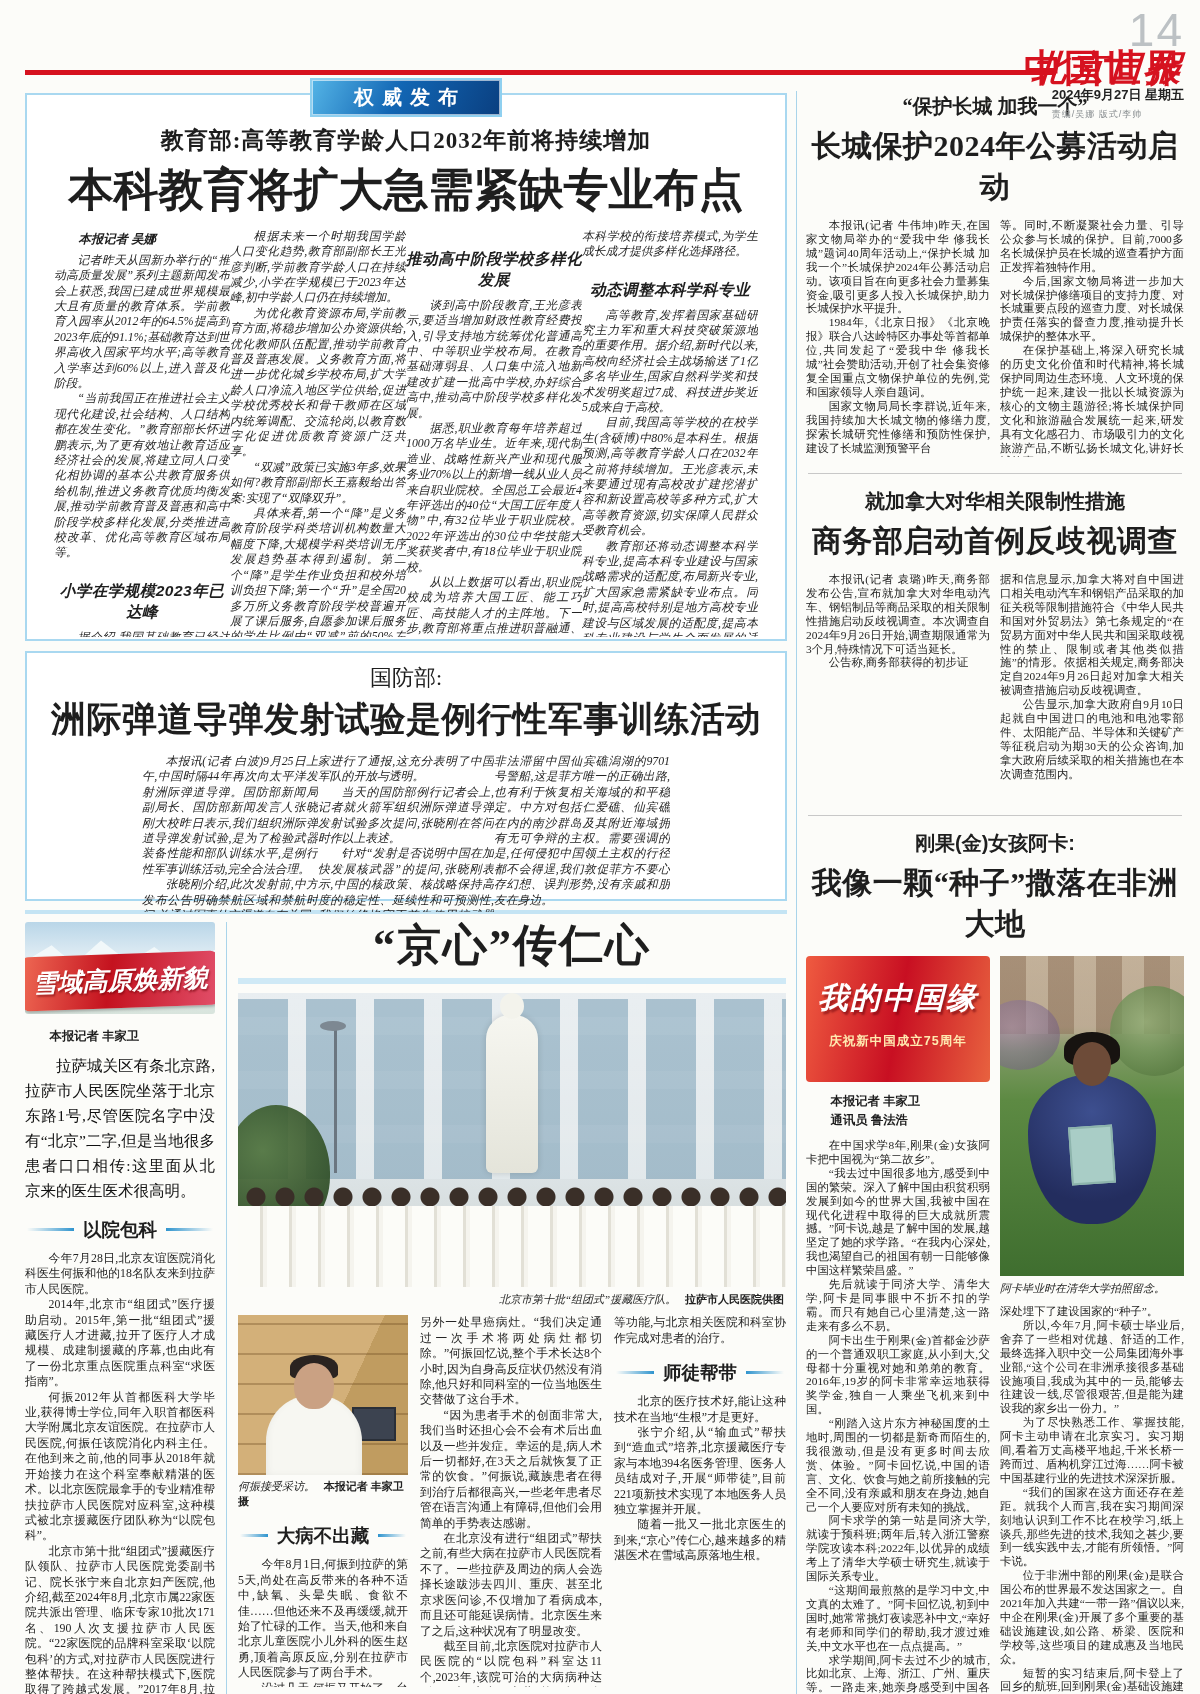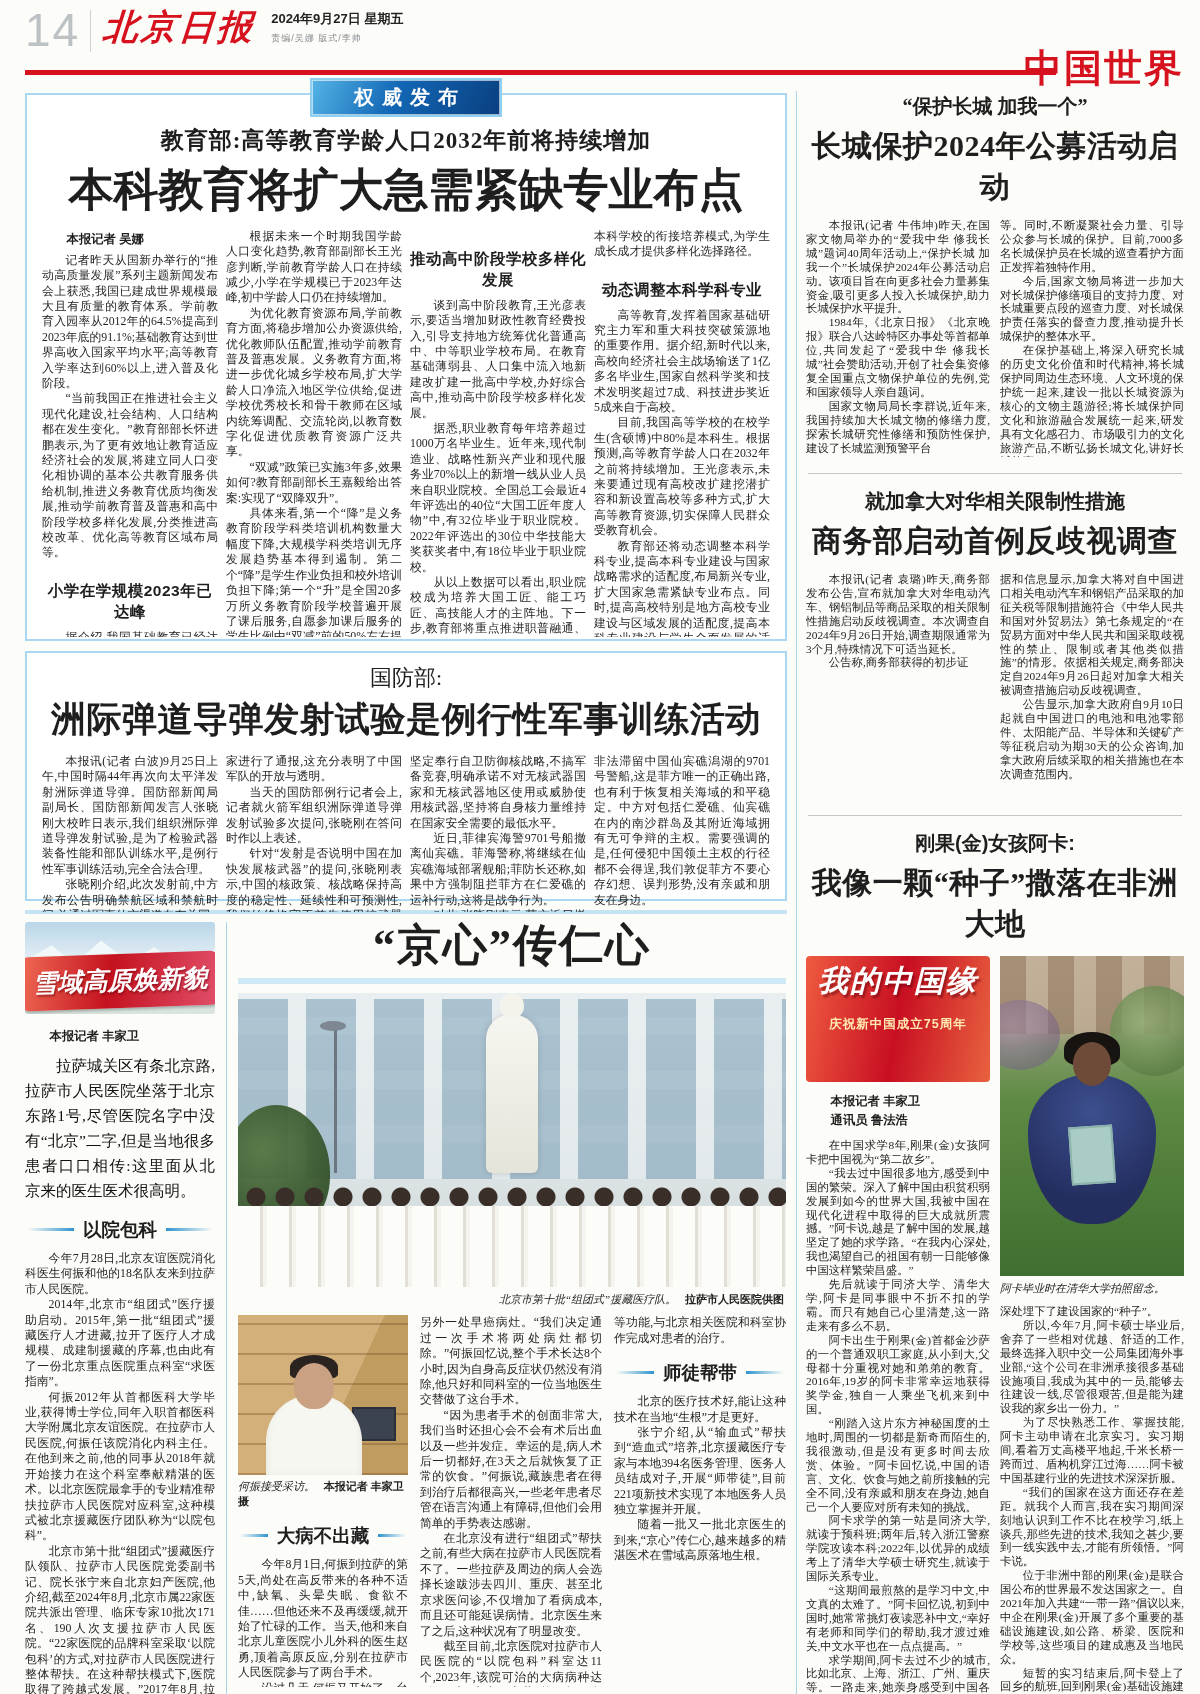--- a/index.html
+++ b/index.html
@@ -2,21 +2,21 @@
 <html><head>
 <meta charset="utf-8">
 <style>
   * { margin:0; padding:0; box-sizing:border-box; }
   html,body { width:1200px; height:1694px; }
   body { background:#fcfcf9; color:#1e1e1e; font-family:"Liberation Serif","DejaVu Serif",serif; overflow:hidden; }
   .page { padding:10px 16px 0 25px; position:relative; }
 
   
   .hdr-wrap { position:relative; }
-  .hdr { display:flex; align-items:flex-start; height:54px; }
+  .hdr { display:flex; align-items:flex-end; height:54px;flex-direction:column; }
   .pagenum { font-family:"Liberation Sans",sans-serif; font-size:46px; font-weight:300; color:#bcc1c4; line-height:0.9; letter-spacing:2px; }
   .hdr-sep { width:1px; height:42px; background:#ccd1d4; margin:0 12px 0 10px; }
   .masthead { font-size:35px; font-weight:900; font-style:italic; color:#d6121f; letter-spacing:3px; line-height:1; transform:skewX(-4deg); }
   .datebox { margin-left:16px; padding-bottom:2px; }
   .date { font-family:"Liberation Sans",sans-serif; font-size:13px; font-weight:bold; color:#222; }
   .editors { font-family:"Liberation Sans",sans-serif; font-size:9px; color:#8a8f92; margin-top:4px; letter-spacing:1px; }
   .red-rule { height:5px; background:#d6121f; margin-top:6px; margin-right:128px; }
   .section-name { position:absolute; right:0; bottom:-12px; font-family:"Liberation Sans",sans-serif; font-size:38px; font-weight:900; color:#d6121f; letter-spacing:2px; line-height:1; }
 
   
@@ -29,21 +29,21 @@
   p.bp { font-size:11.8px; line-height:15.4px; text-align:justify; text-indent:2em; color:#242424; }
   p.cont { text-indent:0; }
   .byline { font-family:"Liberation Sans",sans-serif; font-weight:bold; font-size:12.3px; text-indent:2em; margin:2px 0 5px; }
   h3.colhead { font-family:"Liberation Sans",sans-serif; font-size:15.5px; font-weight:bold; text-align:center; margin:20px 0 7px; letter-spacing:0.5px; }
 
   
   .edu-box { border:2px solid #a9d8f0; height:548px; margin-top:16px; position:relative; padding:26px 15px 8px; background:#fff; }
   .badge { position:absolute; top:-17px; left:50%; transform:translateX(-50%); background:linear-gradient(115deg,#54b4e6 0%,#1266b4 45%,#0a3f80 100%); color:#fff; font-family:"Liberation Sans",sans-serif; font-weight:bold; font-size:20px; letter-spacing:8px; padding:4px 34px 4px 42px; border:2px solid #8fd0f0; box-shadow:inset 0 0 0 1px rgba(255,255,255,.6); }
   .edu-kicker { text-align:center; font-size:23px; font-weight:900; letter-spacing:1px; margin-top:4px; }
   .edu-headline { text-align:center; font-family:"Liberation Sans",sans-serif; font-size:45px; font-weight:900; letter-spacing:0px; margin:8px 0 13px; line-height:1.15; }
-  .cols4 { display:flex; justify-content:space-between; height:408px; overflow:hidden; }
+  .cols4 { display:flex; justify-content:center; height:408px; overflow:hidden;font-style:italic; }
   .cols4 .col { width:176px; overflow:hidden; }
 
   
   .mod-box { border:2px solid #a9d8f0; height:250px; margin-top:10px; padding:10px 15px 8px; background:#fff; }
   .mod-kicker { text-align:center; font-size:22px; font-weight:400; }
   .mod-headline { text-align:center; font-size:35px; font-weight:900; letter-spacing:0.5px; margin:3px 0 11px; }
   .mod-box .cols4 { height:158px; }
 
   
   .bottom { margin-top:9px; border-top:4px solid #c4e4f4; padding-top:8px; display:flex; height:798px; overflow:hidden; }
@@ -102,21 +102,21 @@
   .r-headline { text-align:center; font-size:30px; font-weight:900; letter-spacing:0.5px; margin:6px 0 11px; }
   .r-cols { display:flex; justify-content:space-between; overflow:hidden; }
   .r-colL,.r-colR { width:184px; overflow:hidden; }
   .r-cols p.bp { font-size:11.4px; line-height:13.9px; }
   .r-div { border:none; border-top:1px solid #c8c8c8; margin:10px 2px 12px; }
   .wall .r-cols { height:238px; }
   .mofcom .r-cols { height:226px; }
   .aka .r-cols { height:888px; }
 
   .aka-banner { height:126px; border-radius:4px; position:relative; overflow:hidden; background:linear-gradient(100deg,#ef5b40 0%,#c80f22 50%,#e8623f 100%); margin-bottom:9px; }
-  .aka-banner .bt { display:block; text-align:center; margin-top:5px; color:#fff; font-weight:900; font-style:italic; font-size:30px; letter-spacing:2px; text-shadow:2px 3px 2px rgba(100,0,10,.5); }
+  .aka-banner .bt { display:block; text-align:center; margin-top:22px; color:#fff; font-weight:900; font-style:italic; font-size:30px; letter-spacing:2px; text-shadow:2px 3px 2px rgba(100,0,10,.5); }
   .aka-banner .bs { display:block; text-align:center; margin-top:14px; color:#ffe9b0; font-family:"Liberation Sans",sans-serif; font-weight:bold; font-size:12.5px; letter-spacing:1px; }
   .aka-bylines { margin:10px 0 9px; }
   .aka-bylines div { font-family:"Liberation Sans",sans-serif; font-weight:bold; font-size:12.3px; text-indent:2em; line-height:19px; }
 
   .grad { height:320px; position:relative; overflow:hidden; background:linear-gradient(180deg,#bfae97 0%,#b3a38c 22%,#7f9a64 30%,#5d8a43 45%,#3f6e2f 100%); }
   .grad-bldg { position:absolute; top:0; left:0; right:0; height:78px; opacity:.45; background:repeating-linear-gradient(90deg,#8a6b52 0 26px,#c7b49c 26px 48px); }
   .grad-tree { position:absolute; top:30px; right:-16px; width:90px; height:90px; border-radius:50%; background:radial-gradient(circle at 40% 40%,#8fae74,#597b42 75%); opacity:.8; }
   .grad-tree2 { position:absolute; top:44px; left:-20px; width:80px; height:70px; border-radius:50%; background:radial-gradient(circle at 40% 40%,#a58bb0,#6f5a80 80%); opacity:.55; }
   .grad-gown { position:absolute; left:50%; top:118px; transform:translateX(-50%); width:128px; height:150px; background:radial-gradient(circle at 50% 25%,#3d4f8f,#232d5e 70%); border-radius:50% 50% 46% 46% / 38% 38% 60% 60%; }
   .grad-head { position:absolute; left:50%; top:86px; transform:translateX(-50%); width:38px; height:44px; background:#6d4b38; border-radius:50%; }
@@ -185,25 +185,20 @@
         <h2 class="mod-headline">洲际弹道导弹发射试验是例行性军事训练活动</h2>
         <div class="cols4">
           <div class="col">
             <p class="bp">本报讯(记者 白波)9月25日上午,中国时隔44年再次向太平洋发射洲际弹道导弹。国防部新闻局副局长、国防部新闻发言人张晓刚大校昨日表示,我们组织洲际弹道导弹发射试验,是为了检验武器装备性能和部队训练水平,是例行性军事训练活动,完全合法合理。</p>
             <p class="bp">张晓刚介绍,此次发射前,中方发布公告明确禁航区域和禁航时间,并通过军事外交渠道向有关国</p>
           </div>
           <div class="col">
             <p class="bp cont">家进行了通报,这充分表明了中国军队的开放与透明。</p>
             <p class="bp">当天的国防部例行记者会上,记者就火箭军组织洲际弹道导弹发射试验多次提问,张晓刚在答问时作以上表述。</p>
             <p class="bp">针对“发射是否说明中国在加快发展核武器”的提问,张晓刚表示,中国的核政策、核战略保持高度的稳定性、延续性和可预测性,我们始终恪守不首先使用核武器的核政策,</p>
-          </div>
-          <div class="col">
-            <p class="bp cont">坚定奉行自卫防御核战略,不搞军备竞赛,明确承诺不对无核武器国家和无核武器地区使用或威胁使用核武器,坚持将自身核力量维持在国家安全需要的最低水平。</p>
-            <p class="bp">近日,菲律宾海警9701号船撤离仙宾礁。菲海警称,将继续在仙宾礁海域部署舰船;菲防长还称,如果中方强制阻拦菲方在仁爱礁的运补行动,这将是战争行为。</p>
-            <p class="bp">对此,张晓刚表示,菲方近日撤离</p>
           </div>
           <div class="col">
             <p class="bp cont">非法滞留中国仙宾礁潟湖的9701号警船,这是菲方唯一的正确出路,也有利于恢复相关海域的和平稳定。中方对包括仁爱礁、仙宾礁在内的南沙群岛及其附近海域拥有无可争辩的主权。需要强调的是,任何侵犯中国领土主权的行径都不会得逞,我们敦促菲方不要心存幻想、误判形势,没有亲戚和朋友在身边。</p>
           </div>
         </div>
       </section>
 
       <section class="bottom">
         <aside class="tibet-col">
           <div class="tibet-banner">

